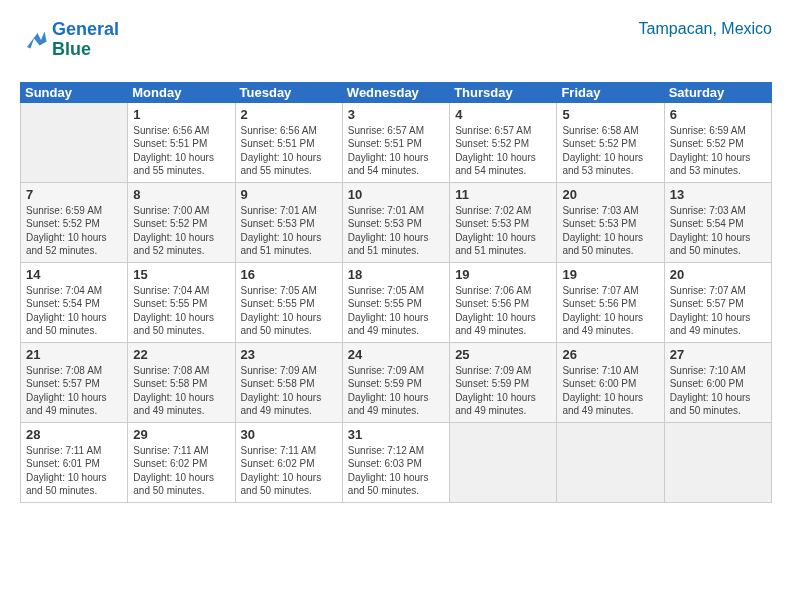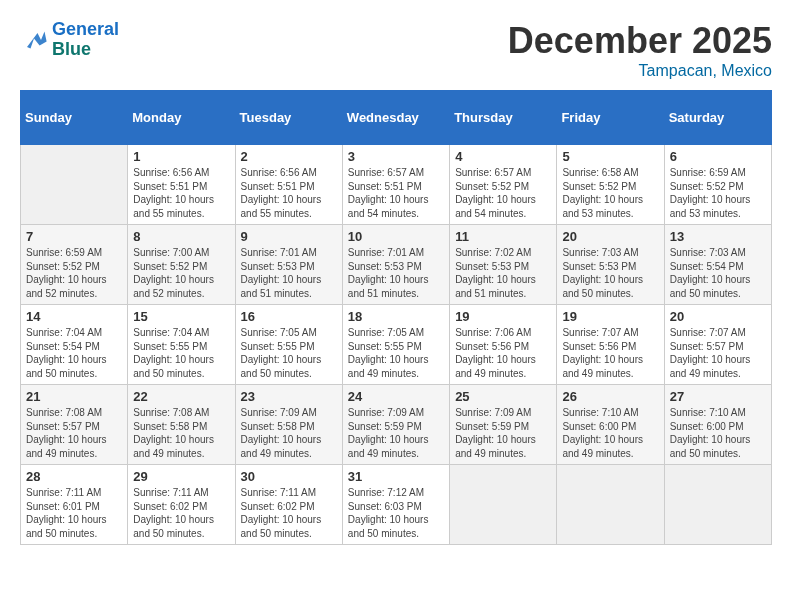--- a/index.html
+++ b/index.html
@@ -7,21 +7,21 @@
       font-family: Arial, sans-serif;
       background: #fff;
       width: 792px;
       min-height: 612px;
       padding: 20px;
     }
     .header {
       display: flex;
       justify-content: space-between;
       align-items: flex-start;
-      margin-bottom: 10px;
+      margin-bottom: 22px;
     }
     .logo {
       display: flex;
       align-items: center;
       gap: 4px;
     }
     .logo-text {
       font-size: 18px;
       font-weight: bold;
       color: #333;
@@ -47,21 +47,21 @@
       color: #0369a1;
     }
     table {
       width: 100%;
       border-collapse: collapse;
       font-size: 11px;
     }
     thead tr th {
       background-color: #2a6fc4;
       color: #fff;
-      padding: 19px 4px;
+      padding: 2px 4px;
       text-align: left;
       font-size: 13px;
       font-weight: bold;
       border: 1px solid #2a6fc4;
     }
     tbody tr td {
       border: 1px solid #ccc;
       vertical-align: top;
       padding: 4px 5px;
       height: 80px;
@@ -99,21 +99,20 @@
   <div class="logo">
     <svg class="logo-bird" viewBox="0 0 40 40" xmlns="http://www.w3.org/2000/svg">
       <polygon points="10,30 25,10 30,20 35,8 38,22 28,28 20,18 15,32" fill="#1a6fc4" opacity="0.85"></polygon>
     </svg>
     <div class="logo-text">
       <span style="color:#1a6fc4;">General</span><br>
       <span style="color:#0f766e;">Blue</span>
     </div>
   </div>
   <div class="title-block">
-    <div class="month-title">December 2025</div>
     <div class="location">Tampacan, Mexico</div>
   </div>
 </div>
 
 <table>
   <thead>
     <tr>
     <th>Sunday</th>
         <th>Monday</th>
         <th>Tuesday</th>

